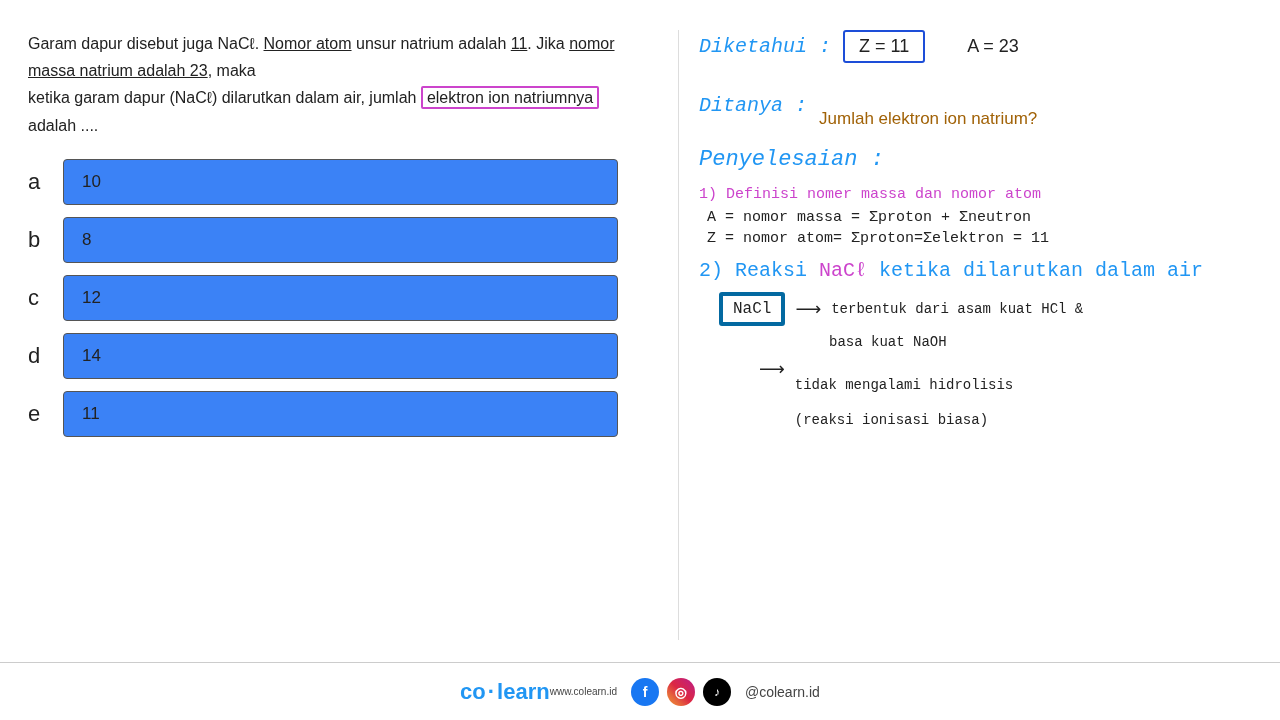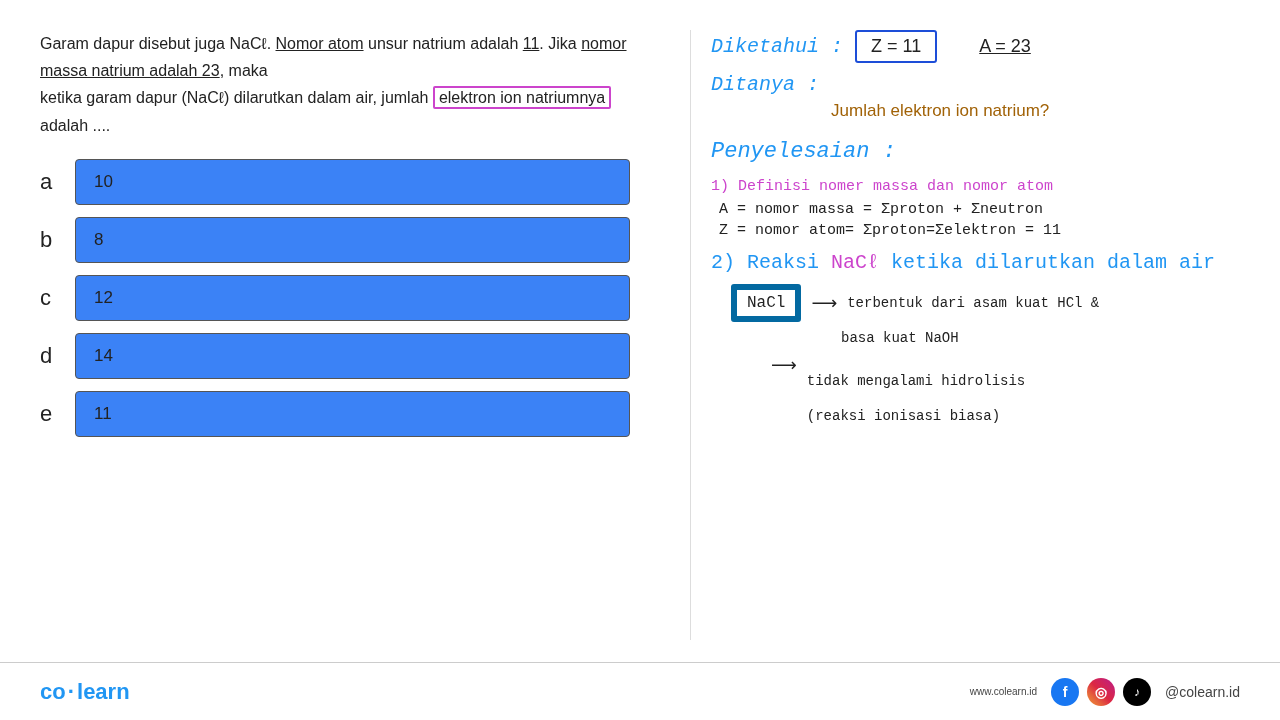--- a/index.html
+++ b/index.html
@@ -9,21 +9,21 @@
       background: #ffffff;
       font-family: Arial, sans-serif;
       overflow: hidden;
       position: relative;
     }
 
     .main-content {
       display: flex;
       width: 100%;
       height: 660px;
-      padding: 30px 40px 20px 40px;
+      padding: 30px 40px 20px 28px;
     }
 
     
     .left-panel {
       width: 650px;
       padding-right: 30px;
     }
 
     .question-text {
       font-size: 16px;
@@ -76,21 +76,21 @@
     
     .right-panel {
       flex: 1;
       padding-left: 20px;
       border-left: 1px solid #ddd;
     }
 
     .diketahui-row {
       display: flex;
       align-items: center;
-      margin-bottom: 10px;
+      margin-bottom: 18px;
       gap: 12px;
     }
 
     .diketahui-label {
       font-family: 'Courier New', monospace;
       font-size: 20px;
       color: #2196f3;
       font-style: italic;
     }
 
@@ -100,26 +100,25 @@
       padding: 4px 14px;
       font-size: 18px;
       color: #222;
       font-family: Arial, sans-serif;
     }
 
     .a-value {
       font-size: 18px;
       color: #222;
       margin-left: 30px;
-      text-decoration: underline;
     }
 
     .ditanya-row {
       display: flex;
-      align-items: flex-start;
+      align-items: center;
       margin-bottom: 18px;
       gap: 12px;
     }
 
     .ditanya-label {
       font-family: 'Courier New', monospace;
       font-size: 20px;
       color: #2196f3;
       font-style: italic;
     }
@@ -166,21 +165,21 @@
 
     .nacl-row {
       display: flex;
       align-items: center;
       gap: 10px;
       margin-bottom: 8px;
       padding-left: 20px;
     }
 
     .nacl-box {
-      border: 6px solid #0369a1;
+      border: 4px solid #0369a1;
       border-radius: 3px;
       padding: 4px 10px;
       font-family: 'Courier New', monospace;
       font-size: 16px;
       color: #222;
     }
 
     .arrow {
       font-size: 18px;
       color: #222;
@@ -218,21 +217,21 @@
     
     .footer {
       position: absolute;
       bottom: 0;
       left: 0;
       right: 0;
       height: 58px;
       border-top: 1.5px solid #ccc;
       display: flex;
       align-items: center;
-      justify-content: space-between;
+      justify-content: center;
       padding: 0 40px;
     }
 
     .colearn-logo {
       font-size: 22px;
       font-weight: bold;
     }
 
     .colearn-logo .co {
       color: #2196f3;

